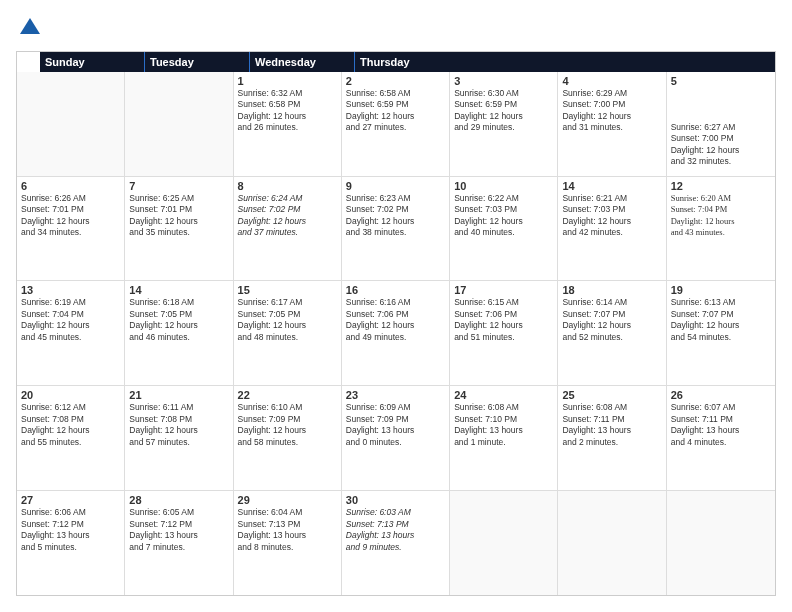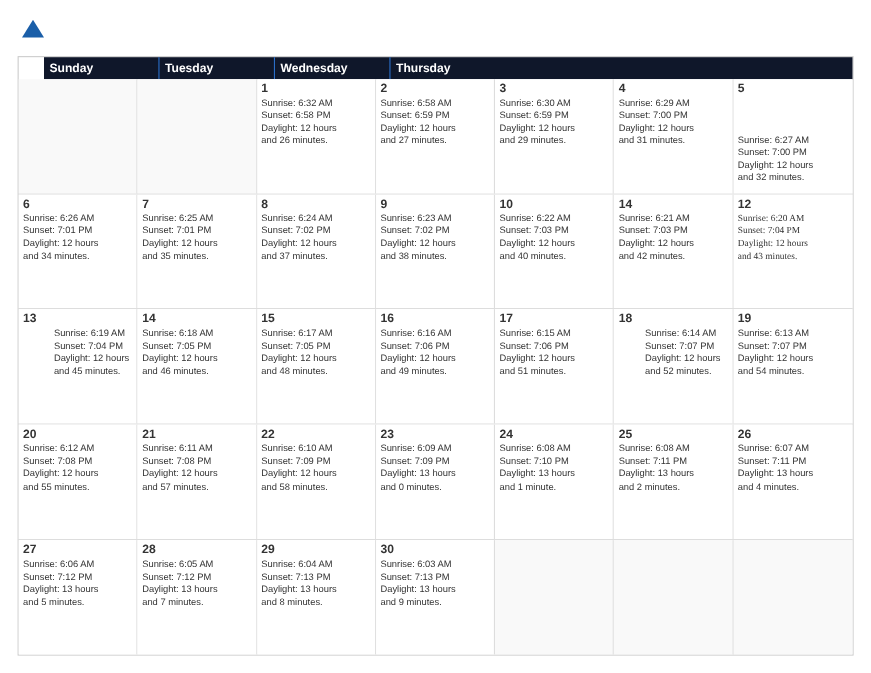--- a/index.html
+++ b/index.html
@@ -186,21 +186,21 @@
           </div>
           <div class="cal-cell">
             <span class="cell-date">7</span>
             <div class="cell-info" style="white-space: pre-line;">Sunrise: 6:25 AM
 Sunset: 7:01 PM
 Daylight: 12 hours
 and 35 minutes.</div>
           </div>
           <div class="cal-cell">
             <span class="cell-date">8</span>
-            <div class="cell-info" style="white-space: pre-line;">Sunrise: 6:24 AM
+            <div class="cell-info" style="white-space: pre-line; font-style: italic;">Sunrise: 6:24 AM
 Sunset: 7:02 PM
 Daylight: 12 hours
 and 37 minutes.</div>
           </div>
           <div class="cal-cell">
             <span class="cell-date">9</span>
             <div class="cell-info" style="white-space: pre-line;">Sunrise: 6:23 AM
 Sunset: 7:02 PM
 Daylight: 12 hours
 and 38 minutes.</div>
@@ -223,21 +223,21 @@
             <span class="cell-date">12</span>
             <div class="cell-info" style="white-space: pre-line; font-family: Liberation Serif, serif;">Sunrise: 6:20 AM
 Sunset: 7:04 PM
 Daylight: 12 hours
 and 43 minutes.</div>
           </div>
         </div>
         <div class="cal-row">
           <div class="cal-cell">
             <span class="cell-date">13</span>
-            <div class="cell-info" style="white-space: pre-line; margin-left: 28px;">Sunrise: 6:19 AM
+            <div class="cell-info" style="white-space: pre-line;">Sunrise: 6:19 AM
 Sunset: 7:04 PM
 Daylight: 12 hours
 and 45 minutes.</div>
           </div>
           <div class="cal-cell">
             <span class="cell-date">14</span>
             <div class="cell-info" style="white-space: pre-line;">Sunrise: 6:18 AM
 Sunset: 7:05 PM
 Daylight: 12 hours
 and 46 minutes.</div>
@@ -258,21 +258,21 @@
           </div>
           <div class="cal-cell">
             <span class="cell-date">17</span>
             <div class="cell-info" style="white-space: pre-line;">Sunrise: 6:15 AM
 Sunset: 7:06 PM
 Daylight: 12 hours
 and 51 minutes.</div>
           </div>
           <div class="cal-cell">
             <span class="cell-date">18</span>
-            <div class="cell-info" style="white-space: pre-line; margin-left: 24px;">Sunrise: 6:14 AM
+            <div class="cell-info" style="white-space: pre-line;">Sunrise: 6:14 AM
 Sunset: 7:07 PM
 Daylight: 12 hours
 and 52 minutes.</div>
           </div>
           <div class="cal-cell">
             <span class="cell-date">19</span>
             <div class="cell-info" style="white-space: pre-line;">Sunrise: 6:13 AM
 Sunset: 7:07 PM
 Daylight: 12 hours
 and 54 minutes.</div>
@@ -346,21 +346,21 @@
           </div>
           <div class="cal-cell">
             <span class="cell-date">29</span>
             <div class="cell-info" style="white-space: pre-line;">Sunrise: 6:04 AM
 Sunset: 7:13 PM
 Daylight: 13 hours
 and 8 minutes.</div>
           </div>
           <div class="cal-cell">
             <span class="cell-date">30</span>
-            <div class="cell-info" style="white-space: pre-line;">Sunrise: 6:03 AM
+            <div class="cell-info" style="white-space: pre-line; font-style: italic;">Sunrise: 6:03 AM
 Sunset: 7:13 PM
 Daylight: 13 hours
 and 9 minutes.</div>
           </div>
           <div class="cal-cell empty"></div>
           <div class="cal-cell empty"></div>
           <div class="cal-cell empty"></div>
         </div>
       </div>
   </div>

